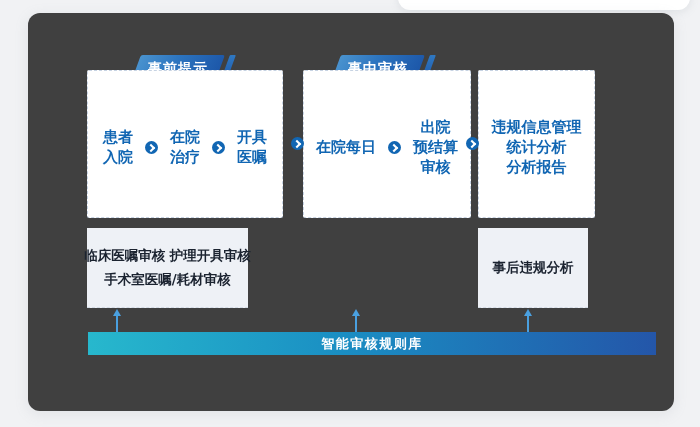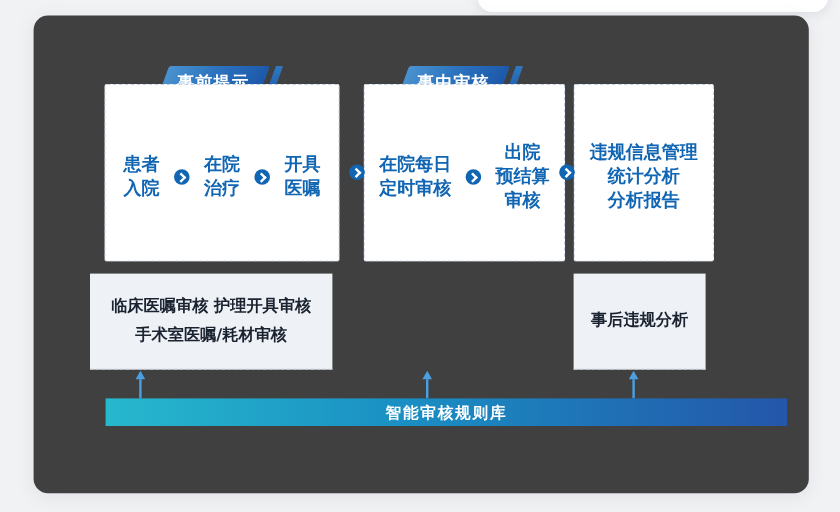--- a/index.html
+++ b/index.html
@@ -65,21 +65,21 @@
   .bridge { position:absolute; top:124px; }
   .bridge-1 { left:263px; } .bridge-2 { left:438px; }
   
   .sum-box {
     position:absolute; top:215px; height:80px;
     background:#eef1f6; border-bottom:1.5px dashed #d3dbe6;
     display:flex; flex-direction:column; align-items:center; justify-content:center;
     color:#1b2330; font-size:13.5px; font-weight:600; line-height:1.75;
     text-align:center; white-space:nowrap;
   }
-  .sbox-1 { left:47px;  width:202px; }
+  .sbox-1 { left:59px;  width:161px; }
   .sbox-2 { left:272px; width:162px; }
   .sbox-3 { left:450px; width:110px; }
   
   .up-arrow { position:absolute; top:303px; width:2px; height:16px; background:#4aa0e0; }
   .up-arrow::before {
     content:""; position:absolute; top:-7px; left:-3.5px;
     border:4.5px solid transparent; border-bottom:7px solid #4aa0e0; border-top:none;
   }
   .ua-1 { left:88px; } .ua-2 { left:327px; } .ua-3 { left:499px; }
   
@@ -123,21 +123,20 @@
         <span>开具</span>
         <span>医嘱</span>
       </div>
     </div>
   </div>
 
   <div class="dashed-box dbox-2">
     <div class="flow">
       <div class="step">
         <span>在院每日</span>
-        <span>定时审核</span>
       </div>
       <span class="circ-arrow"></span>
       <div class="step">
         <span>出院</span>
         <span>预结算</span>
         <span>审核</span>
       </div>
     </div>
   </div>
 

